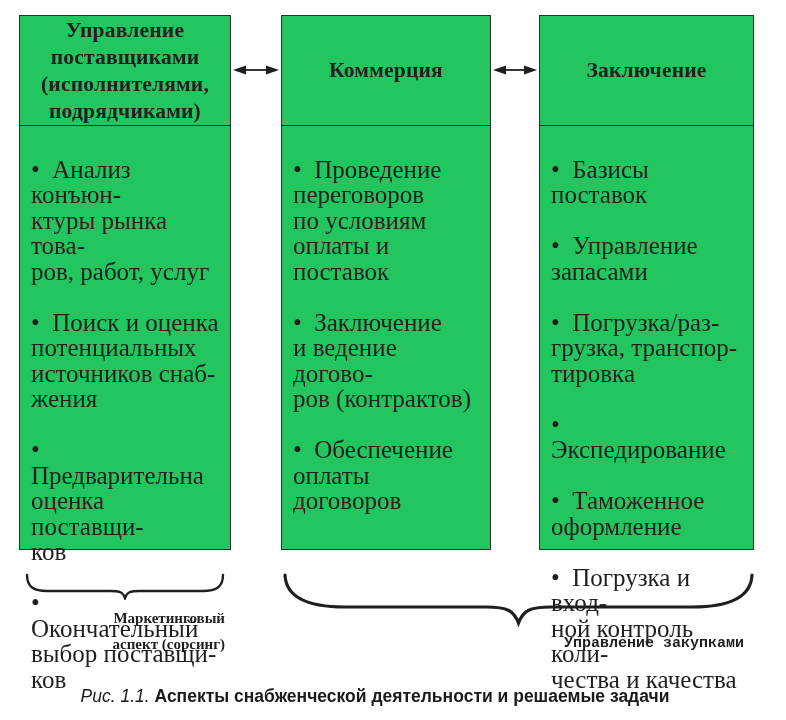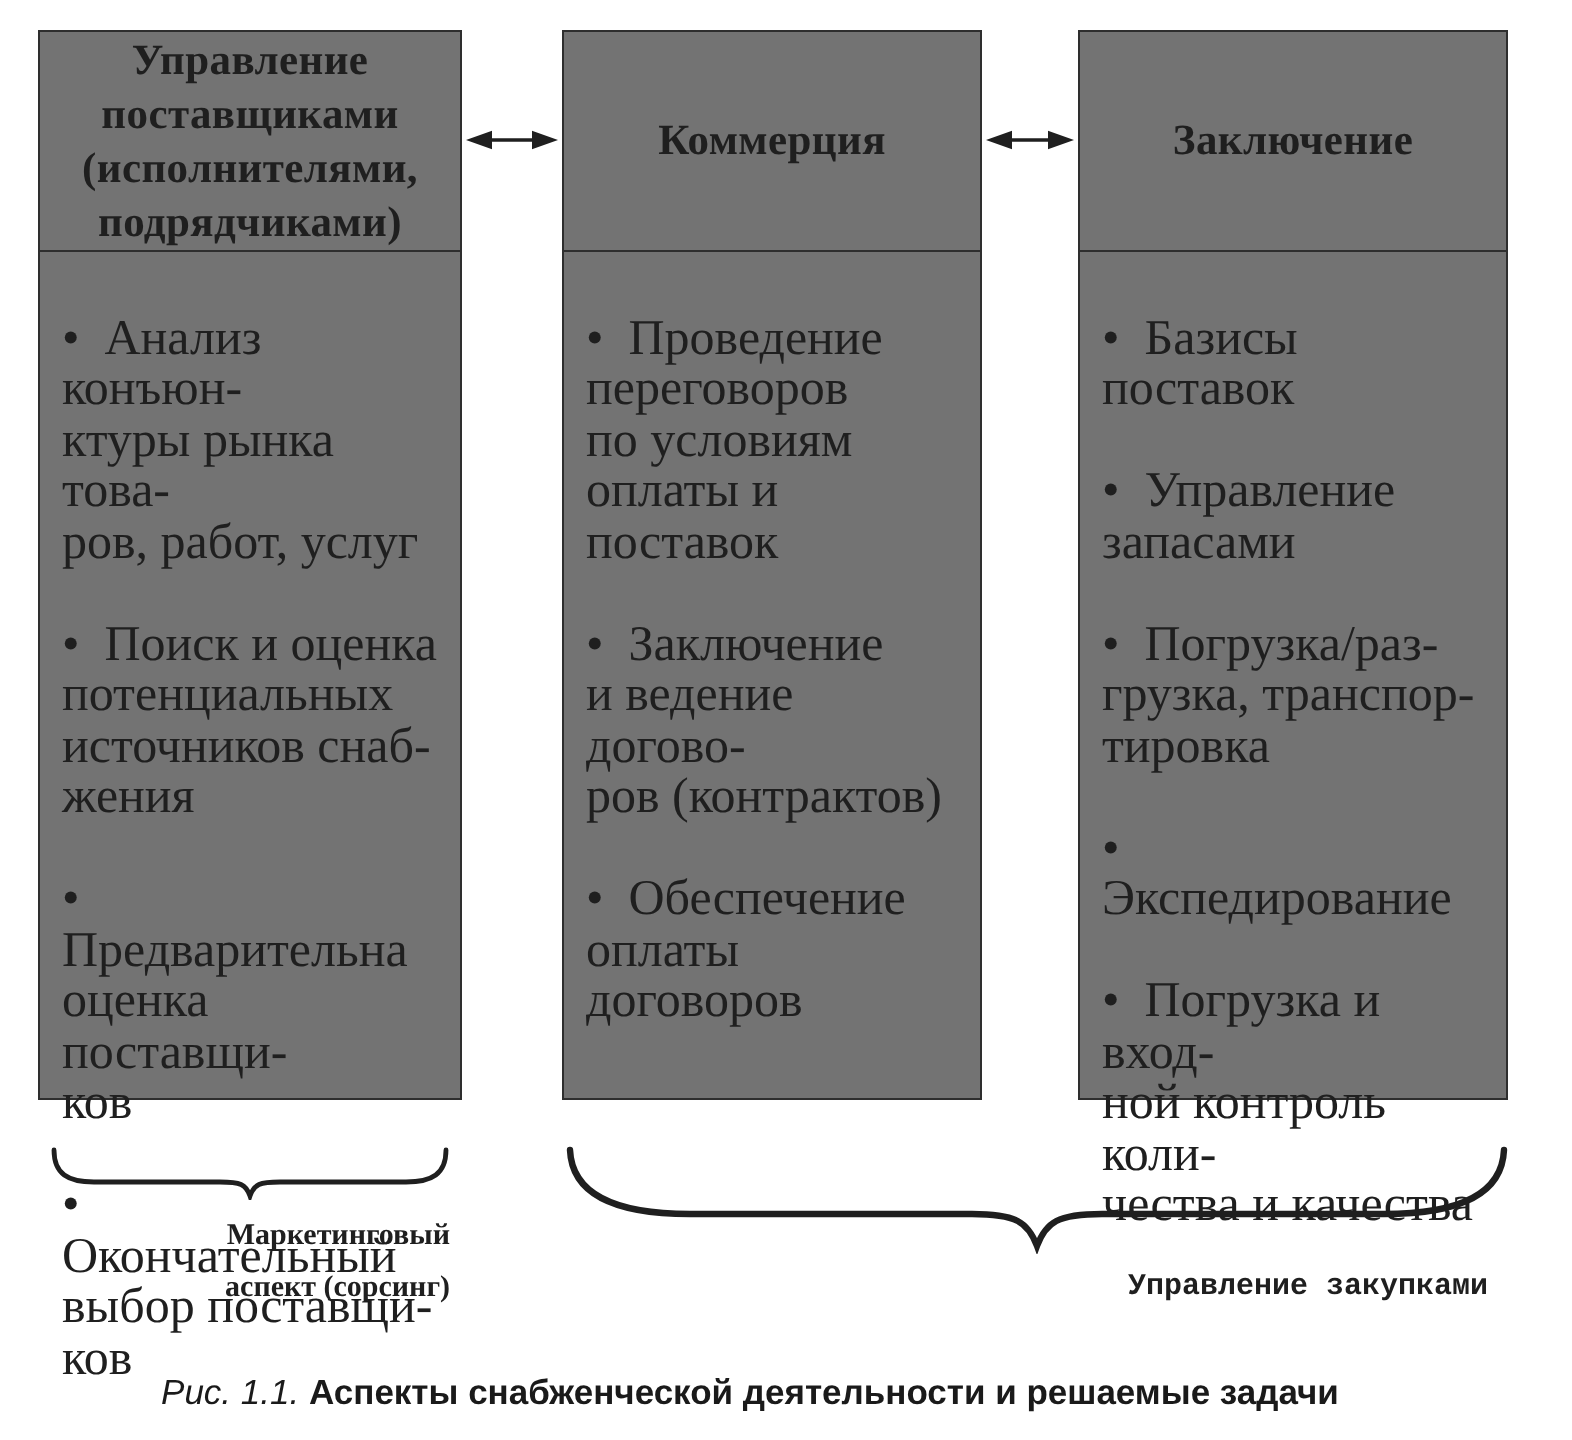--- a/index.html
+++ b/index.html
@@ -13,21 +13,21 @@
     position: relative;
     font-family: "Liberation Serif", serif;
     color: #1f1f1f;
     overflow: hidden;
   }
   .box {
     position: absolute;
     top: 15px;
     height: 535px;
     border: 1.6px solid #2e2e2e;
-    background: #737373;
+    background: #22c55e;
     box-sizing: border-box;
   }
   .box-header {
     height: 110px;
     border-bottom: 1.6px solid #2e2e2e;
     box-sizing: border-box;
     display: flex;
     align-items: center;
     justify-content: center;
     text-align: center;
@@ -137,20 +137,22 @@
 <div class="box" id="box3">
   <div class="box-header">Заключение</div>
   <div class="box-body">
     <p>• Базисы поставок</p>
     <p>• Управление
 запасами</p>
     <p>• Погрузка/раз-
 грузка, транспор-
 тировка</p>
     <p>• Экспедирование</p>
+    <p>• Таможенное
+оформление</p>
     <p>• Погрузка и вход-
 ной контроль коли-
 чества и качества</p>
   </div>
 </div>
 
 <svg class="arrow-svg" id="arrow1" viewBox="0 0 50 16" aria-hidden="true">
   <line x1="10" y1="8" x2="40" y2="8" stroke="#1f1f1f" stroke-width="1.8"></line>
   <polygon points="2,8 15,3.4 15,12.6" fill="#1f1f1f"></polygon>
   <polygon points="48,8 35,3.4 35,12.6" fill="#1f1f1f"></polygon>

